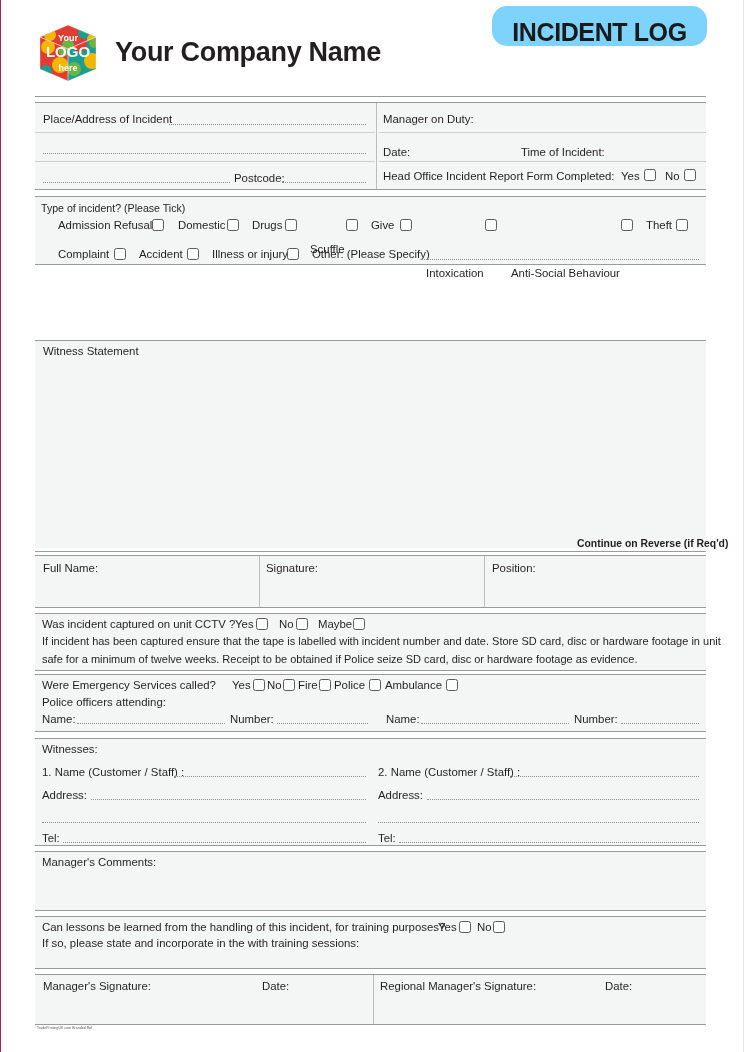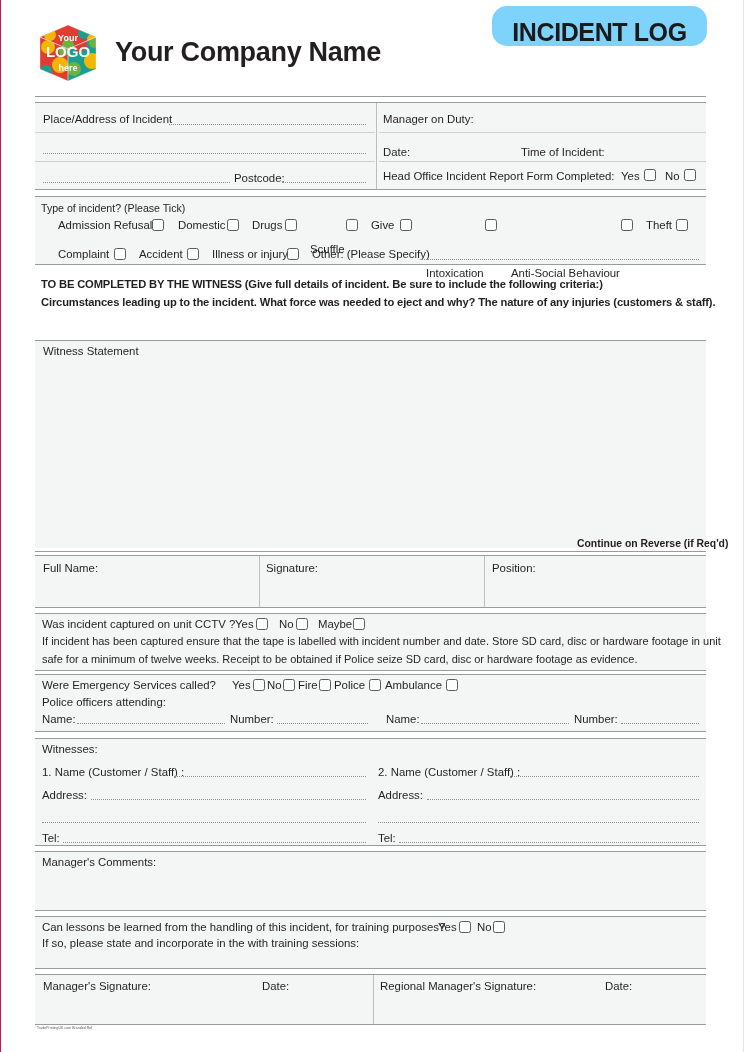--- a/index.html
+++ b/index.html
@@ -152,22 +152,20 @@
 
   <div class="lbl" style="left:57px;top:248px;">Complaint</div>
   <div class="cb" style="left:113px;top:248px;"></div>
   <div class="lbl" style="left:138px;top:248px;">Accident</div>
   <div class="cb" style="left:186px;top:248px;"></div>
   <div class="lbl" style="left:211px;top:248px;">Illness or injury</div>
   <div class="cb" style="left:286px;top:248px;"></div>
   <div class="lbl" style="left:311px;top:248px;">Other: (Please Specify)</div>
   <div class="dots" style="left:420px;top:259px;width:278px;"></div>
 
-  <div class="instr" style="left:40px;top:278px;">TO BE COMPLETED BY THE WITNESS (Give full details of incident. Be sure to include the following criteria:)</div>
-  <div class="instr" style="left:40px;top:296px;">Circumstances leading up to the incident. What force was needed to eject and why? The nature of any injuries (customers &amp; staff).</div>
 
   <div class="sec" style="left:34px;top:341px;width:671px;height:207px;"></div>
   <div class="rule-top" style="left:34px;top:340px;width:671px;"></div>
   <div class="lbl" style="left:42px;top:345px;">Witness Statement</div>
   <div class="lbl b" style="left:576px;top:538px;font-size:10.4px;">Continue on Reverse (if Req'd)</div>
   <div class="rule-top" style="left:34px;top:551px;width:671px;"></div>
 
   <div class="sec" style="left:34px;top:556px;width:671px;height:51px;"></div>
   <div class="rule-top" style="left:34px;top:555px;width:671px;"></div>
   <div class="vrule" style="left:258px;top:556px;height:51px;"></div>

